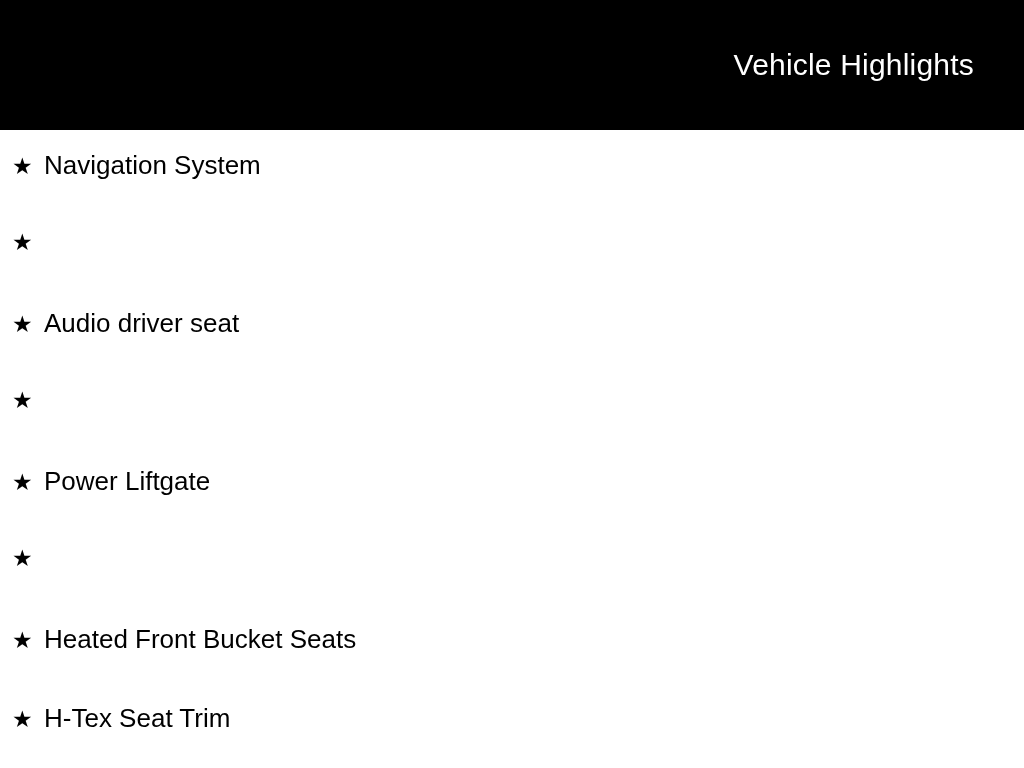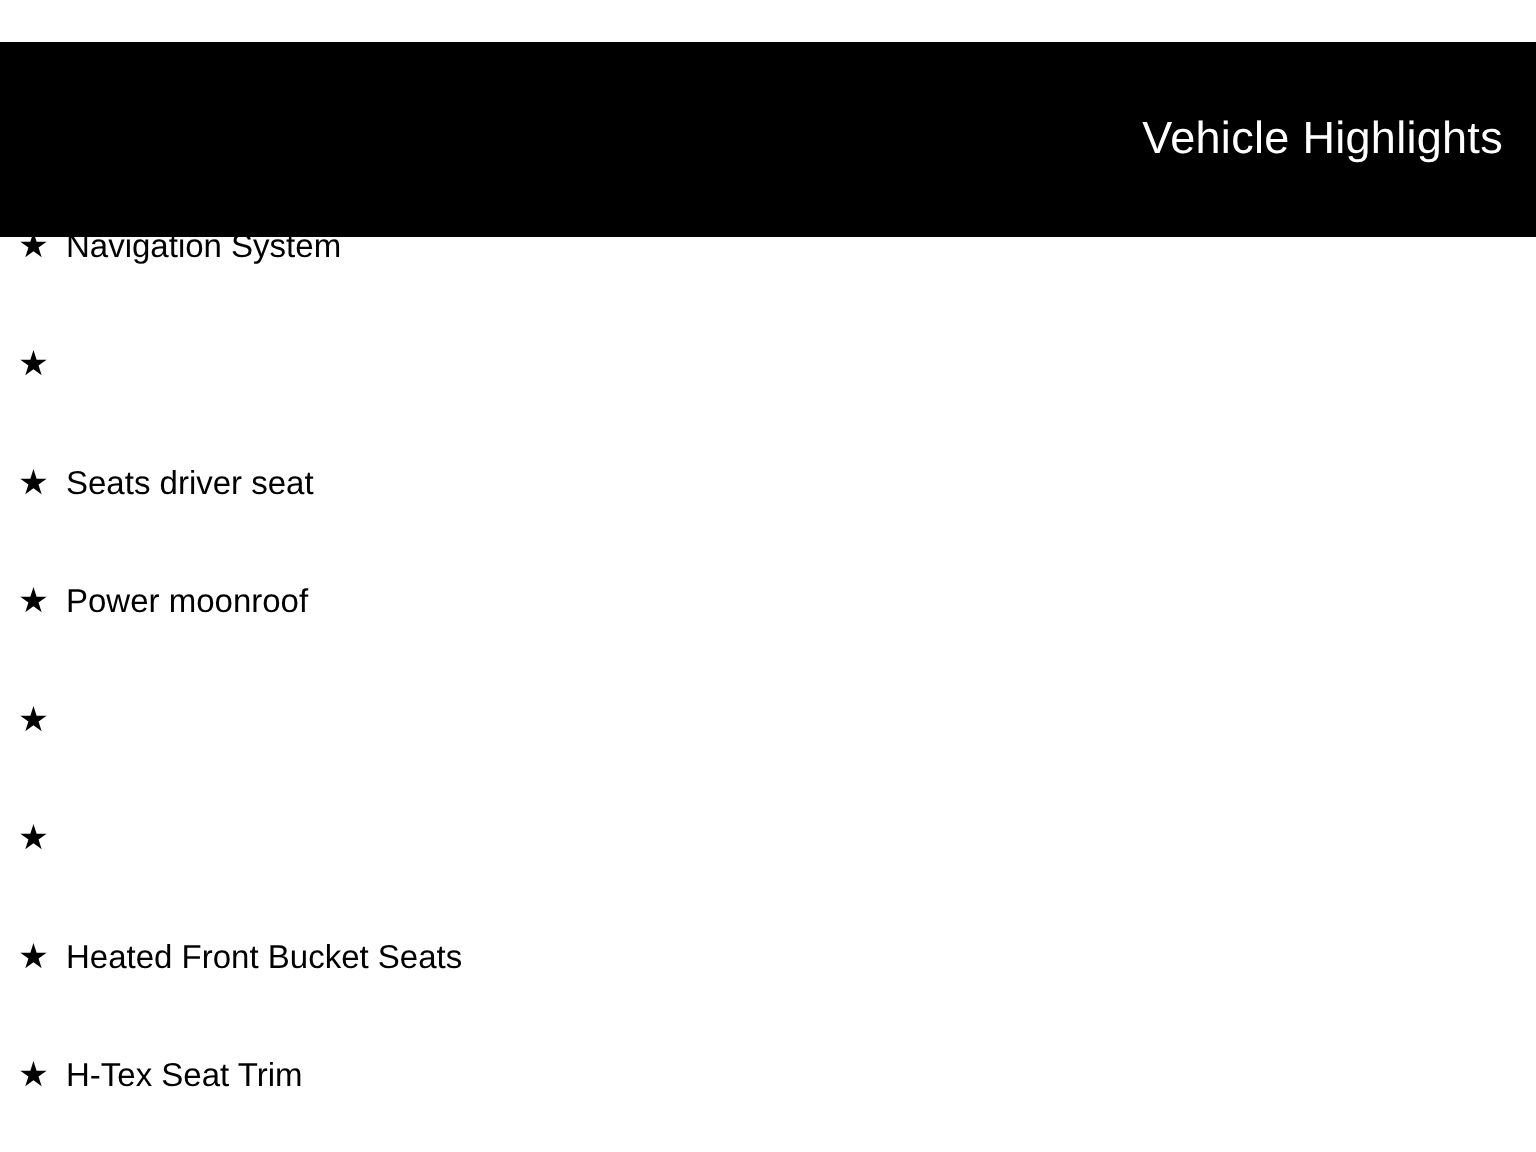--- a/index.html
+++ b/index.html
@@ -23,22 +23,21 @@
     position: absolute;
     top: 0;
     left: 0;
     width: 1024px;
     height: 130px;
     background: #000000;
     display: flex;
     align-items: center;
     justify-content: flex-end;
     box-sizing: border-box;
-    padding-right: 22px;
-    margin-top: 28px;
+    padding-right: 50px;
   }
   .header-title {
     color: #ffffff;
     font-size: 30px;
     font-weight: 400;
     letter-spacing: 0.2px;
     line-height: 1;
   }
   .features-list {
     position: absolute;
@@ -58,21 +57,21 @@
   .bullet-star {
     width: 32px;
     flex: 0 0 32px;
     color: #000000;
     font-size: 23px;
     line-height: 1;
     text-align: left;
   }
   .feature-text {
     color: #000000;
-    font-size: 22px;
+    font-size: 26px;
     line-height: 1;
     white-space: nowrap;
   }
 </style>
 </head>
 <body>
 
 <div class="page">
 
   <div class="header-bar">
@@ -85,30 +84,30 @@
       <span class="bullet-star">★</span>
       <span class="feature-text">Navigation System</span>
     </div>
 
     <div class="feature-row">
       <span class="bullet-star">★</span>
     </div>
 
     <div class="feature-row">
       <span class="bullet-star">★</span>
-      <span class="feature-text">Seats driver seat</span>
+      <span class="feature-text">Audio driver seat</span>
     </div>
 
     <div class="feature-row">
       <span class="bullet-star">★</span>
-      <span class="feature-text">Power moonroof</span>
     </div>
 
     <div class="feature-row">
       <span class="bullet-star">★</span>
+      <span class="feature-text">Power Liftgate</span>
     </div>
 
     <div class="feature-row">
       <span class="bullet-star">★</span>
     </div>
 
     <div class="feature-row">
       <span class="bullet-star">★</span>
       <span class="feature-text">Heated Front Bucket Seats</span>
     </div>

